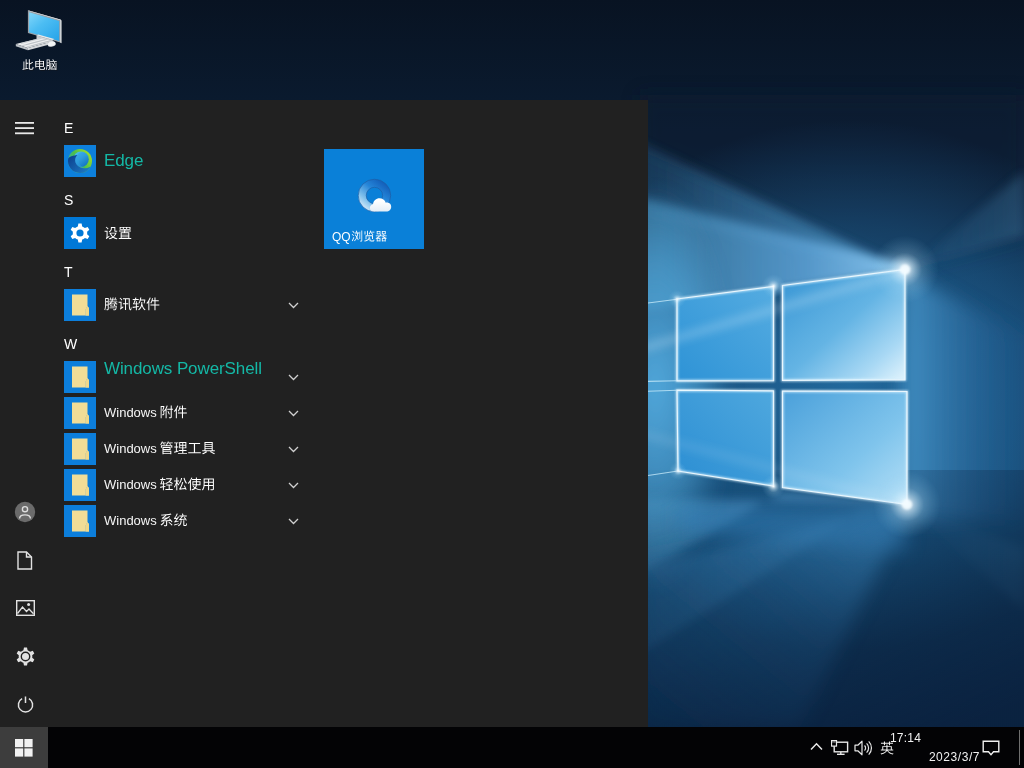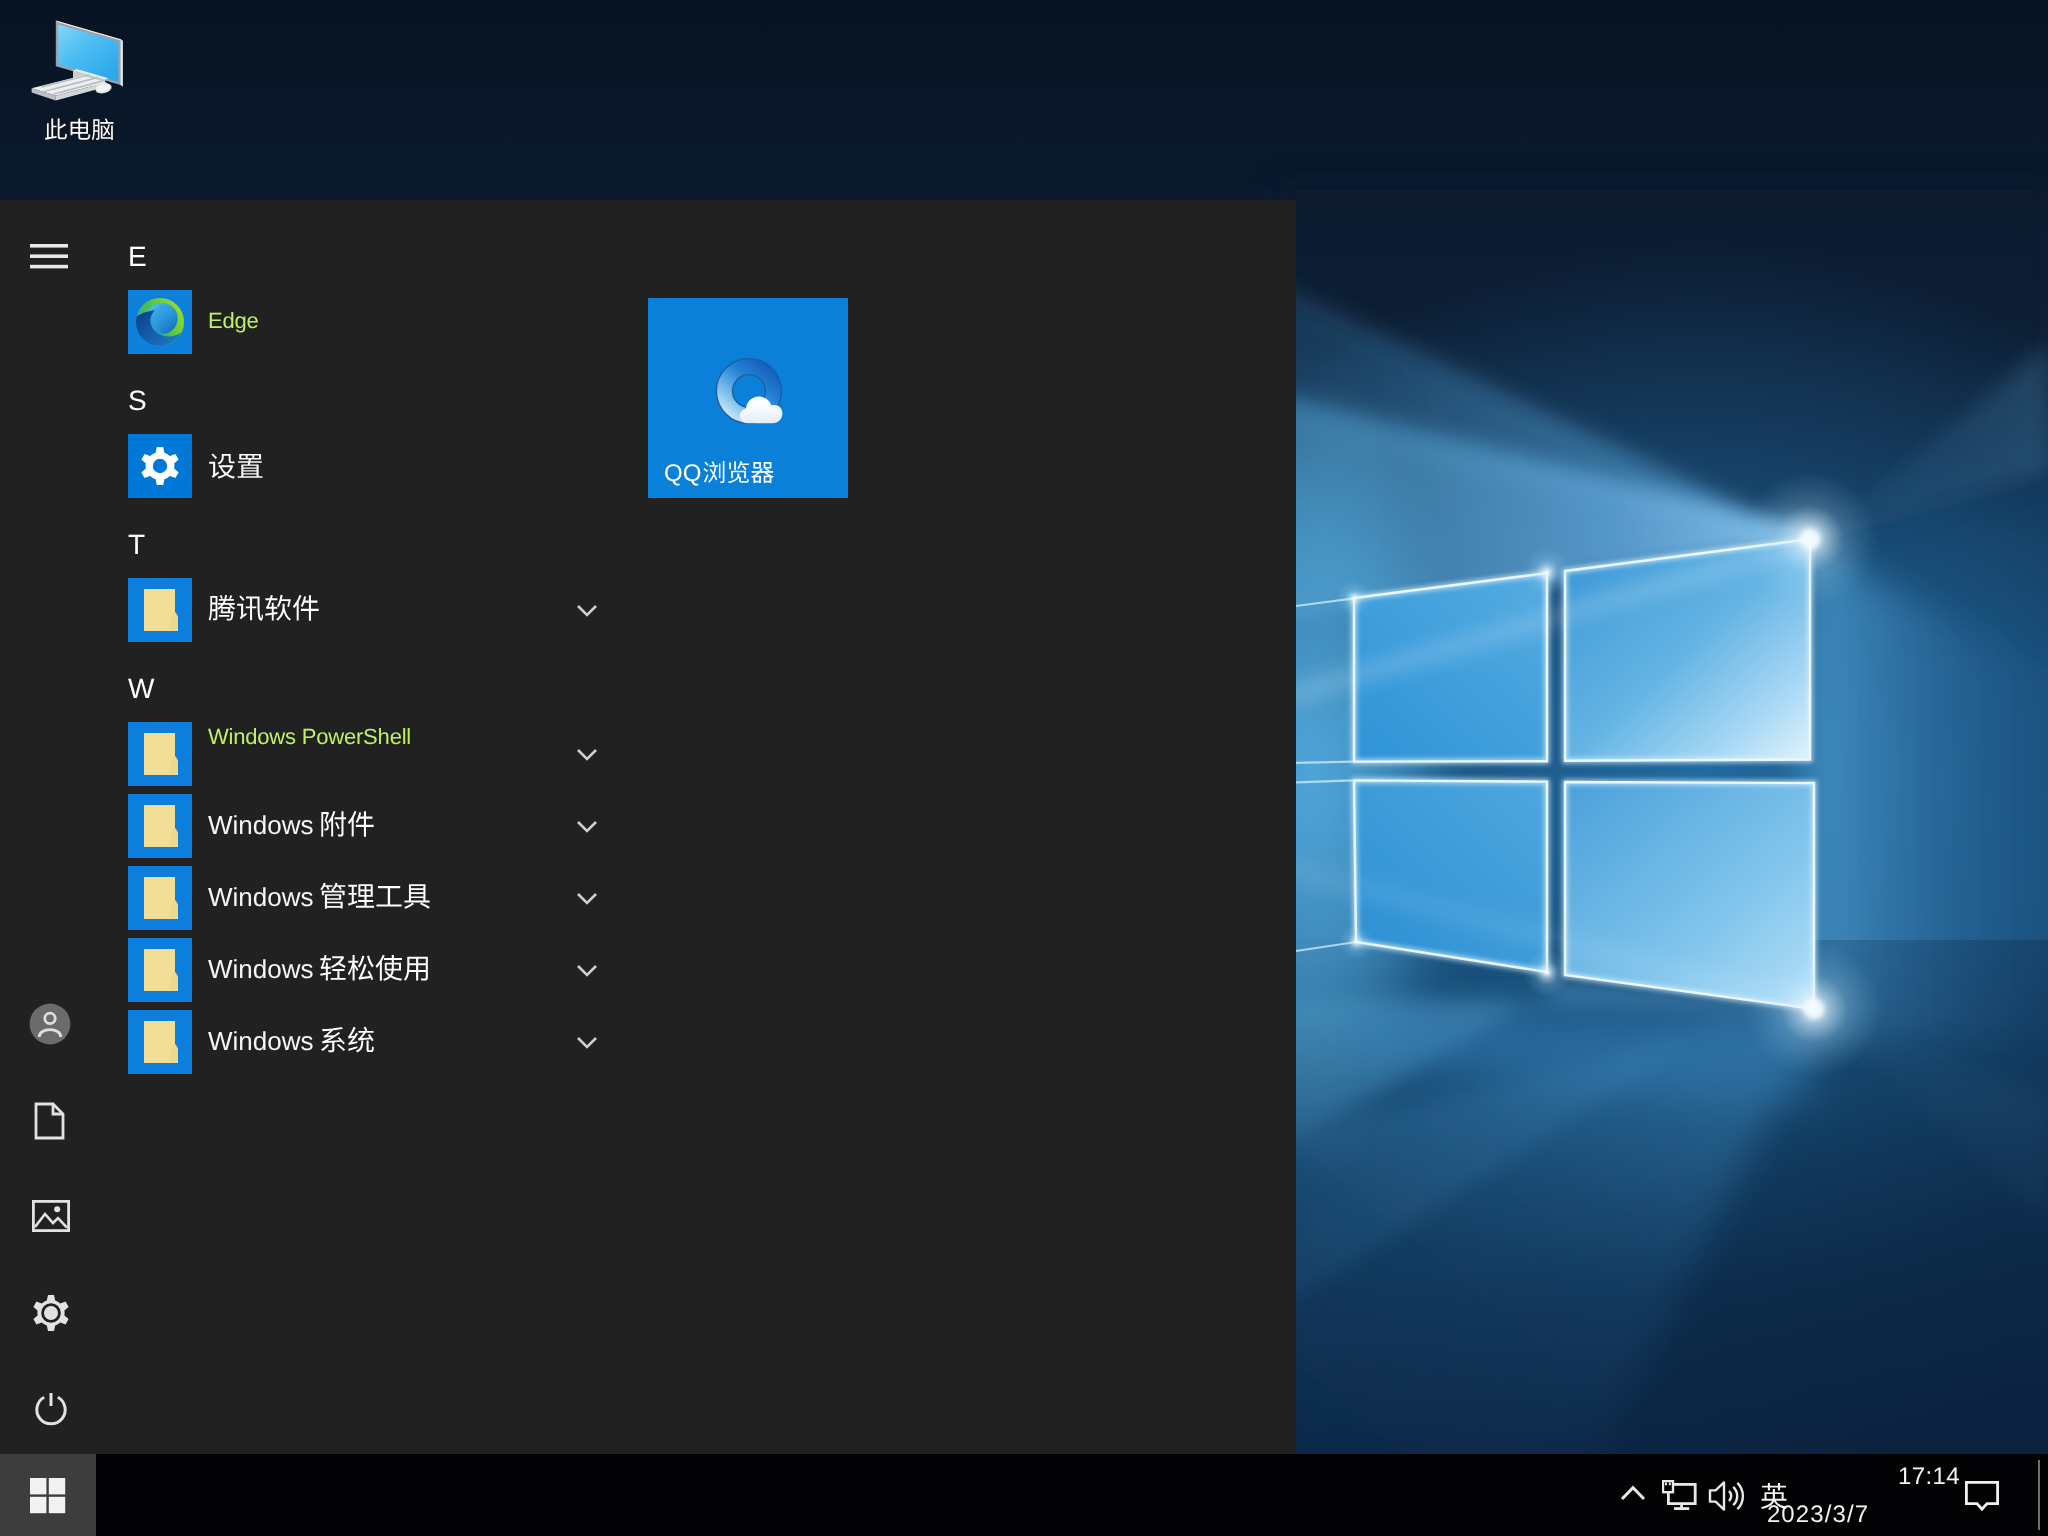--- a/index.html
+++ b/index.html
@@ -2,21 +2,21 @@
 <html><head><meta charset="utf-8"><style>
 *{margin:0;padding:0;box-sizing:border-box}
 html,body{width:1024px;height:768px;overflow:hidden;background:#000;
  font-family:"Liberation Sans",sans-serif;}
 #page{position:relative;width:1024px;height:768px;overflow:hidden}
 .abs{position:absolute}
 #startmenu{position:absolute;left:0;top:100px;width:648px;height:627px;background:#212121}
 #taskbar{position:absolute;left:0;top:727px;width:1024px;height:41px;background:#030305}
 #startbtn{position:absolute;left:0;top:727px;width:48px;height:41px;background:#3d3d3d}
 .hdr{position:absolute;left:64px;color:#fff;font-size:14px;line-height:15px}
-.lbl{position:absolute;color:#bef264;font-size:11px;line-height:16px;letter-spacing:-0.1px;white-space:pre}
+.lbl{position:absolute;color:#14b8a6;font-size:17px;line-height:16px;letter-spacing:-0.1px;white-space:pre}
 .tile32{position:absolute;width:32px;height:32px}
 .chev{position:absolute;width:11px;height:7px}
 </style></head><body>
 <div id="page">
 <svg width="0" height="0" style="position:absolute">
       <defs>
         <path id="g0" d="M317 341V268H604V-80H679V268H953V341H679V562H909V635H679V828H604V635H470C483 680 494 728 504 775L432 790C409 659 367 530 309 447C327 438 359 420 373 409C400 451 425 504 446 562H604V341ZM268 836C214 685 126 535 32 437C45 420 67 381 75 363C107 397 137 437 167 480V-78H239V597C277 667 311 741 339 815Z"></path>
         <path id="g1" d="M599 836V729H321V660H599V562H350V285H594C587 230 572 178 540 131C487 168 444 213 413 265L350 244C387 180 436 126 495 81C449 39 381 4 284 -21C300 -37 321 -66 330 -83C434 -52 506 -10 557 39C658 -22 784 -62 927 -82C937 -60 956 -31 972 -14C828 2 702 37 601 92C641 151 659 216 667 285H929V562H672V660H962V729H672V836ZM420 499H599V394L598 349H420ZM672 499H857V349H671L672 394ZM278 842C219 690 122 542 21 446C34 428 55 389 63 372C101 410 138 454 173 503V-84H245V612C284 679 320 749 348 820Z"></path>
         <path id="g2" d="M605 84C716 32 832 -32 902 -81L962 -25C887 22 766 86 653 137ZM328 133C266 79 141 12 40 -26C58 -40 83 -65 95 -81C196 -40 319 25 399 88ZM212 792V209H52V141H951V209H802V792ZM284 209V300H727V209ZM284 586H727V501H284ZM284 644V730H727V644ZM284 444H727V357H284Z"></path>
         <path id="g3" d="M196 730H366V589H196ZM622 730H802V589H622ZM614 484C656 468 706 443 740 420H452C475 452 495 485 511 518L437 532V795H128V524H431C415 489 392 454 364 420H52V353H298C230 293 141 239 30 198C45 184 64 158 72 141L128 165V-80H198V-51H365V-74H437V229H246C305 267 355 309 396 353H582C624 307 679 264 739 229H555V-80H624V-51H802V-74H875V164L924 148C934 166 955 194 972 208C863 234 751 288 675 353H949V420H774L801 449C768 475 704 506 653 524ZM553 795V524H875V795ZM198 15V163H365V15ZM624 15V163H802V15Z"></path>
@@ -454,18 +454,18 @@
 <line x1="2" y1="1.2" x2="2" y2="2.6" stroke="#e8e8e8" stroke-width="1"></line>
 <line x1="3.9" y1="1.2" x2="3.9" y2="2.6" stroke="#e8e8e8" stroke-width="1"></line>
 </svg>
 <svg class="abs" style="left:854px;top:740px" width="19" height="16" viewBox="0 0 19 16">
 <path d="M1,5.2 L3.8,5.2 L8,1.2 L8,14.8 L3.8,10.8 L1,10.8 Z" fill="none" stroke="#e8e8e8" stroke-width="1.2" stroke-linejoin="round"></path>
 <path d="M10.5,5.5 A3.4,3.4 0 0 1 10.5,10.5 M12.6,3.4 A6.3,6.3 0 0 1 12.6,12.6 M14.7,1.4 A9.3,9.3 0 0 1 14.7,14.6" fill="none" stroke="#e8e8e8" stroke-width="1.2"></path>
 </svg>
 <svg class="abs" style="left:880px;top:741px" width="15" height="15" viewBox="0 0 15 15">
       <use href="#g17" transform="translate(0.00,12.30) scale(0.01400,-0.01400)" fill="#f2f2f2"></use>
     </svg>
-<div class="abs" style="left:890px;top:732px;width:90px;text-align:right;color:#f2f2f2;font-size:12px;line-height:13px;letter-spacing:0.2px">17:14</div>
-<div class="abs" style="left:864px;top:751px;width:90px;text-align:center;color:#f2f2f2;font-size:12px;line-height:13px;letter-spacing:0.55px">2023/3/7</div>
+<div class="abs" style="left:890px;top:732px;width:90px;text-align:left;color:#f2f2f2;font-size:12px;line-height:13px;letter-spacing:0.2px">17:14</div>
+<div class="abs" style="left:890px;top:751px;width:90px;text-align:right;color:#f2f2f2;font-size:12px;line-height:13px;letter-spacing:0.55px">2023/3/7</div>
 <svg class="abs" style="left:982px;top:740px" width="18" height="17" viewBox="0 0 18 17">
 <path d="M1.2,1.2 L16.8,1.2 L16.8,11.8 L11.5,11.8 L9,14.6 L6.5,11.8 L1.2,11.8 Z" fill="none" stroke="#f0f0f0" stroke-width="1.4" stroke-linejoin="miter"></path>
 </svg>
 <div class="abs" style="left:1019px;top:730px;width:1px;height:35px;background:#6f6f6f"></div>
 </div>
 </body></html>

